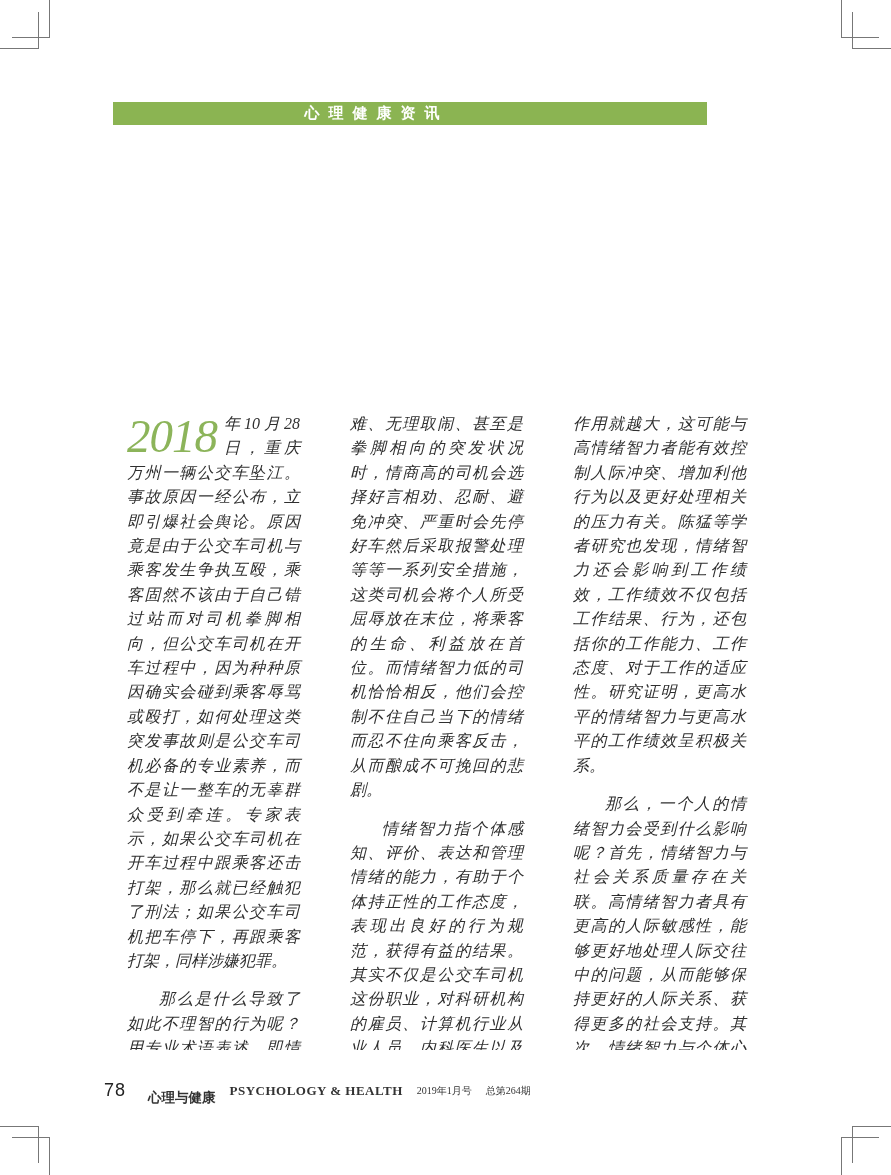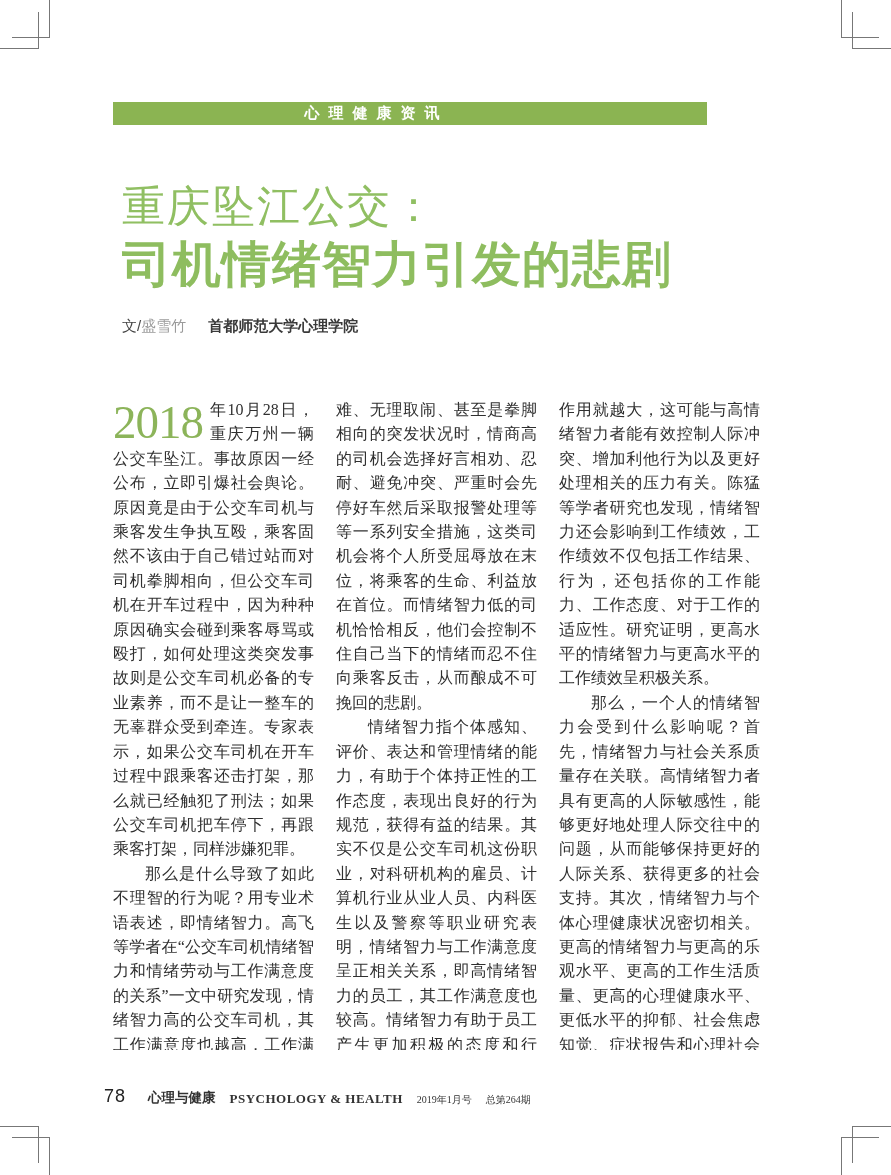--- a/index.html
+++ b/index.html
@@ -54,34 +54,34 @@
   .columns{
     position:absolute;left:113px;top:398px;
     display:flex;gap:22px;
   }
   .col{
     width:201px;height:652px;overflow:hidden;
     font-size:16px;line-height:24.4px;
     text-align:justify;
     color:#2f2f2f;
   }
-  .col p{margin:0;}
+  .col p{margin:14px;font-style:italic;}
   .col p.indent{text-indent:2em;}
   .dropnum{
     float:left;
     font-size:47px;line-height:44px;
     letter-spacing:-1px;
     color:#8cb45a;
     margin:2px 7px 0 0;
     font-weight:400;
   }
   
   .footer{
     position:absolute;left:104px;top:1074px;
-    display:flex;align-items:flex-end;gap:14px;
+    display:flex;align-items:center;gap:14px;
     color:#333;
   }
   .footer .pagenum{
     font-family:"Liberation Sans","DejaVu Sans",sans-serif;
     font-size:18px;letter-spacing:1px;color:#222;
   }
   .footer .cn-name{font-weight:700;font-size:13.5px;margin-left:8px;margin-top:15px;}
   .footer .en-name{font-weight:700;font-size:13px;letter-spacing:0.5px;}
   .footer .issue,.footer .volume{font-size:10px;}
 </style>
@@ -96,28 +96,20 @@
   <div class="crop tr-b"></div>
   <div class="crop bl-a"></div>
   <div class="crop bl-b"></div>
   <div class="crop br-a"></div>
   <div class="crop br-b"></div>
 
   <div class="header-bar">
     <span class="label">心理健康资讯</span>
   </div>
 
-  <div class="title-block">
-    <div class="title-line1">重庆坠江公交：</div>
-    <div class="title-line2">司机情绪智力引发的悲剧</div>
-    <div class="byline">
-      <span class="prefix">文/</span><span class="author">盛雪竹</span>
-      <span class="affiliation">首都师范大学心理学院</span>
-    </div>
-  </div>
 
   <div class="columns">
 
     <div class="col">
       <p><span class="dropnum">2018</span><span>年10月28日，重庆万州一辆公交车坠江。事故原因一经公布，立即引爆社会舆论。原因竟是由于公交车司机与乘客发生争执互殴，乘客固然不该由于自己错过站而对司机拳脚相向，但公交车司机在开车过程中，因为种种原因确实会碰到乘客辱骂或殴打，如何处理这类突发事故则是公交车司机必备的专业素养，而不是让一整车的无辜群众受到牵连。专家表示，如果公交车司机在开车过程中跟乘客还击打架，那么就已经触犯了刑法；如果公交车司机把车停下，再跟乘客打架，同样涉嫌犯罪。</span></p>
       <p class="indent">那么是什么导致了如此不理智的行为呢？用专业术语表述，即情绪智力。高飞等学者在“公交车司机情绪智力和情绪劳动与工作满意度的关系”一文中研究发现，情绪智力高的公交车司机，其工作满意度也越高，工作满意度将直接影响对乘客的服务质量。情绪智力让司机更有效地选择和使用情绪管理策略，从而更好地服务于乘客。也就是说，当一个司机遭遇到乘客刁</p>
     </div>
 
     <div class="col">
       <p>难、无理取闹、甚至是拳脚相向的突发状况时，情商高的司机会选择好言相劝、忍耐、避免冲突、严重时会先停好车然后采取报警处理等等一系列安全措施，这类司机会将个人所受屈辱放在末位，将乘客的生命、利益放在首位。而情绪智力低的司机恰恰相反，他们会控制不住自己当下的情绪而忍不住向乘客反击，从而酿成不可挽回的悲剧。</p>

